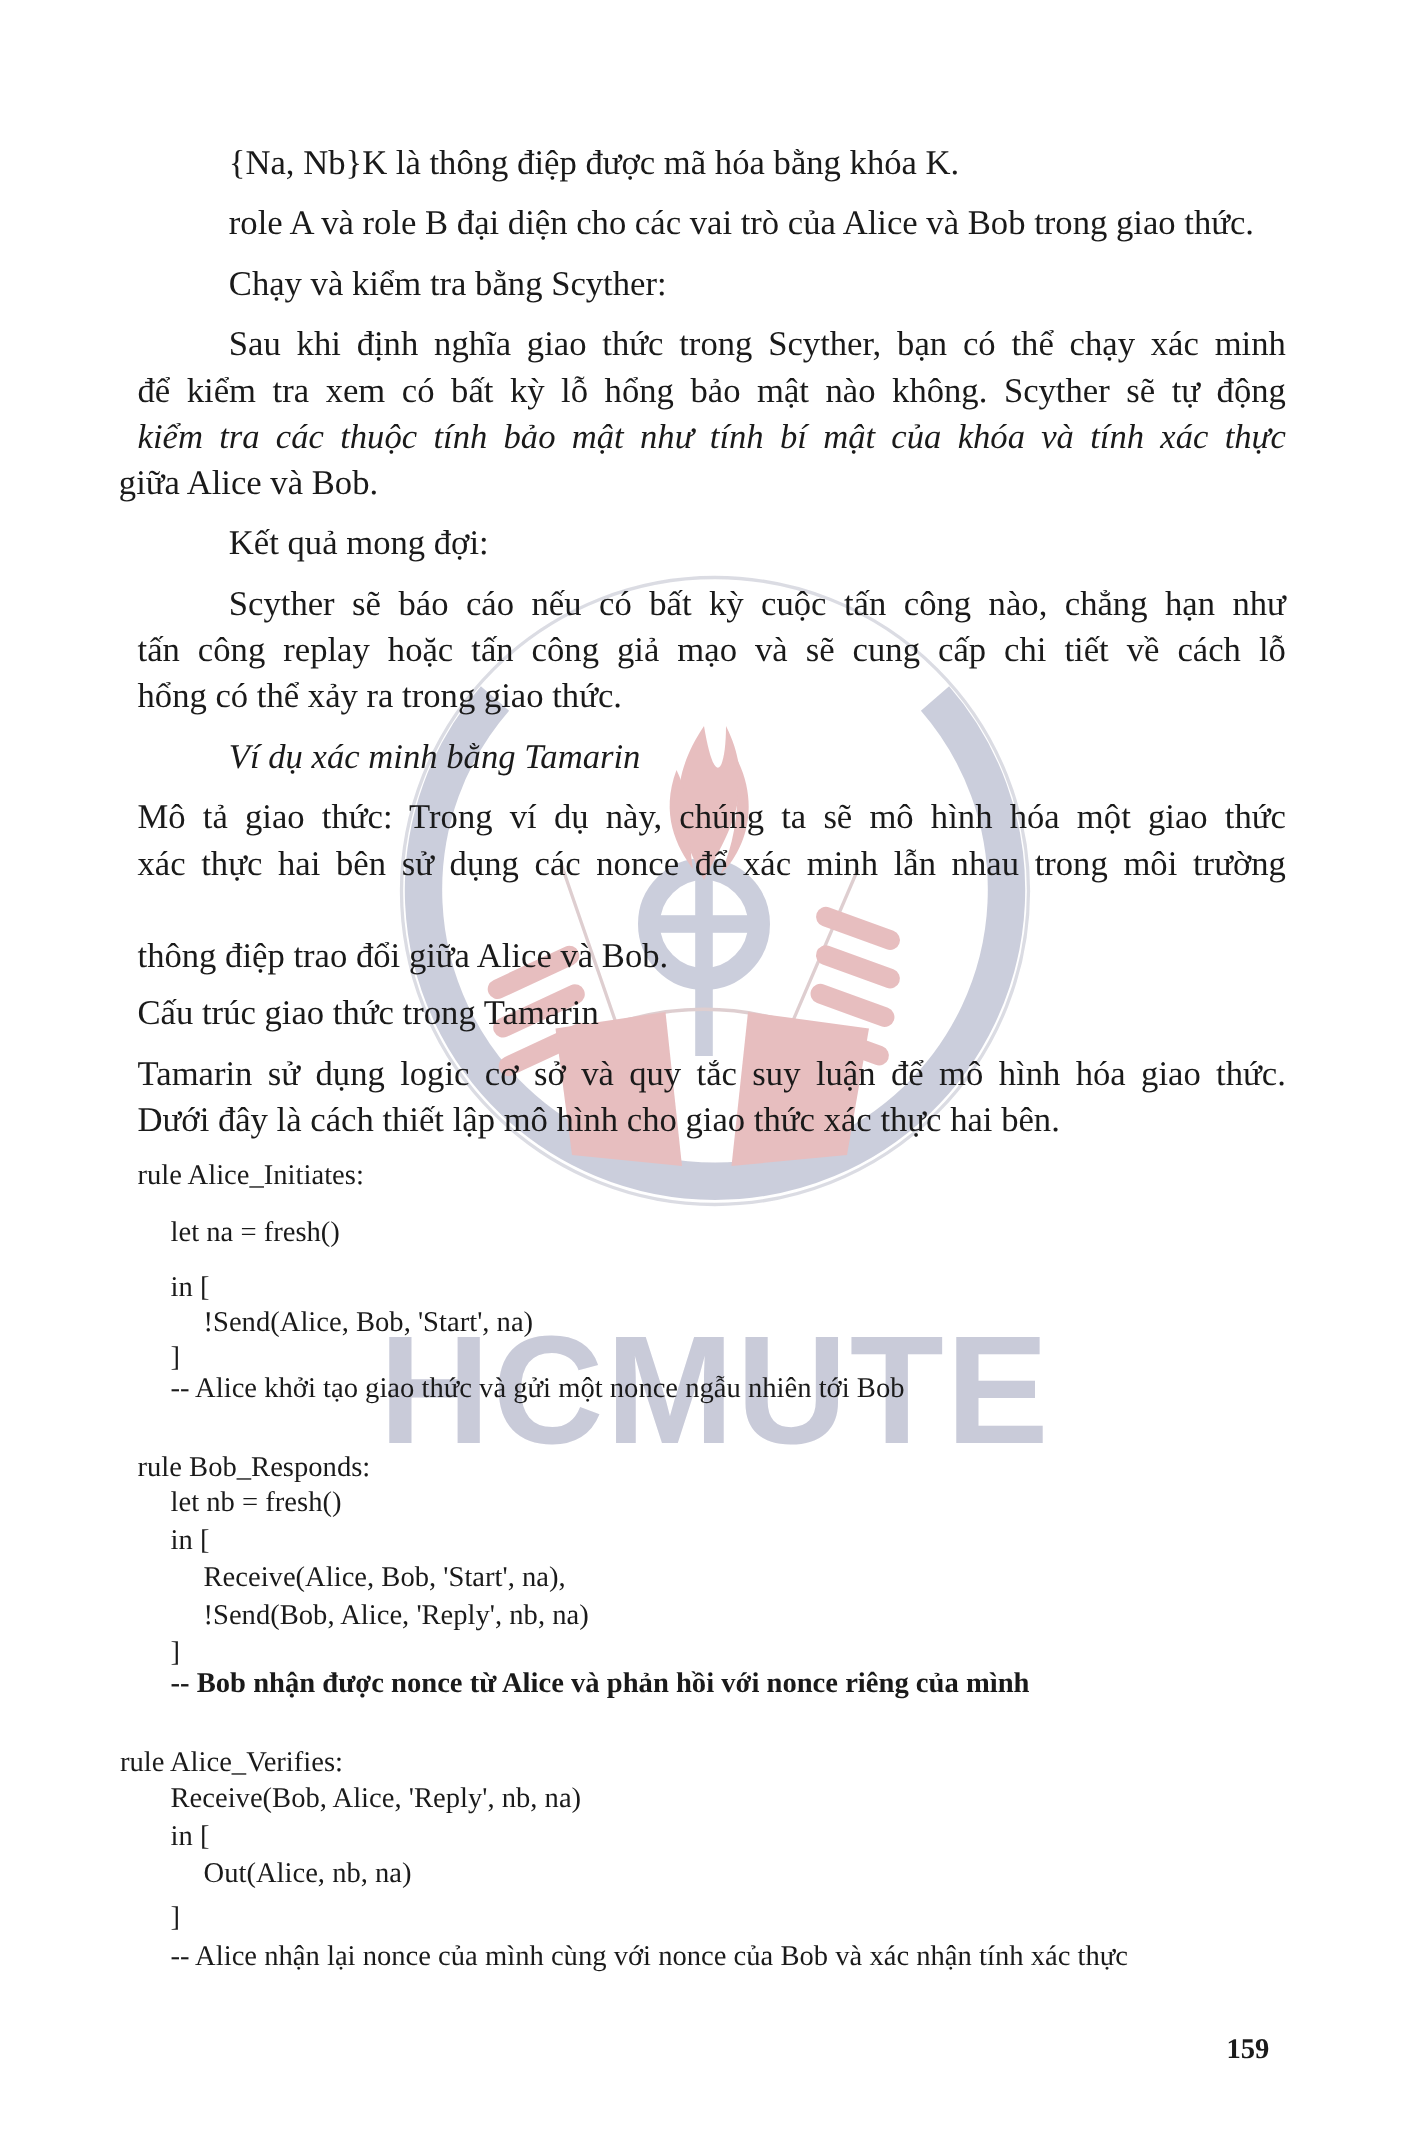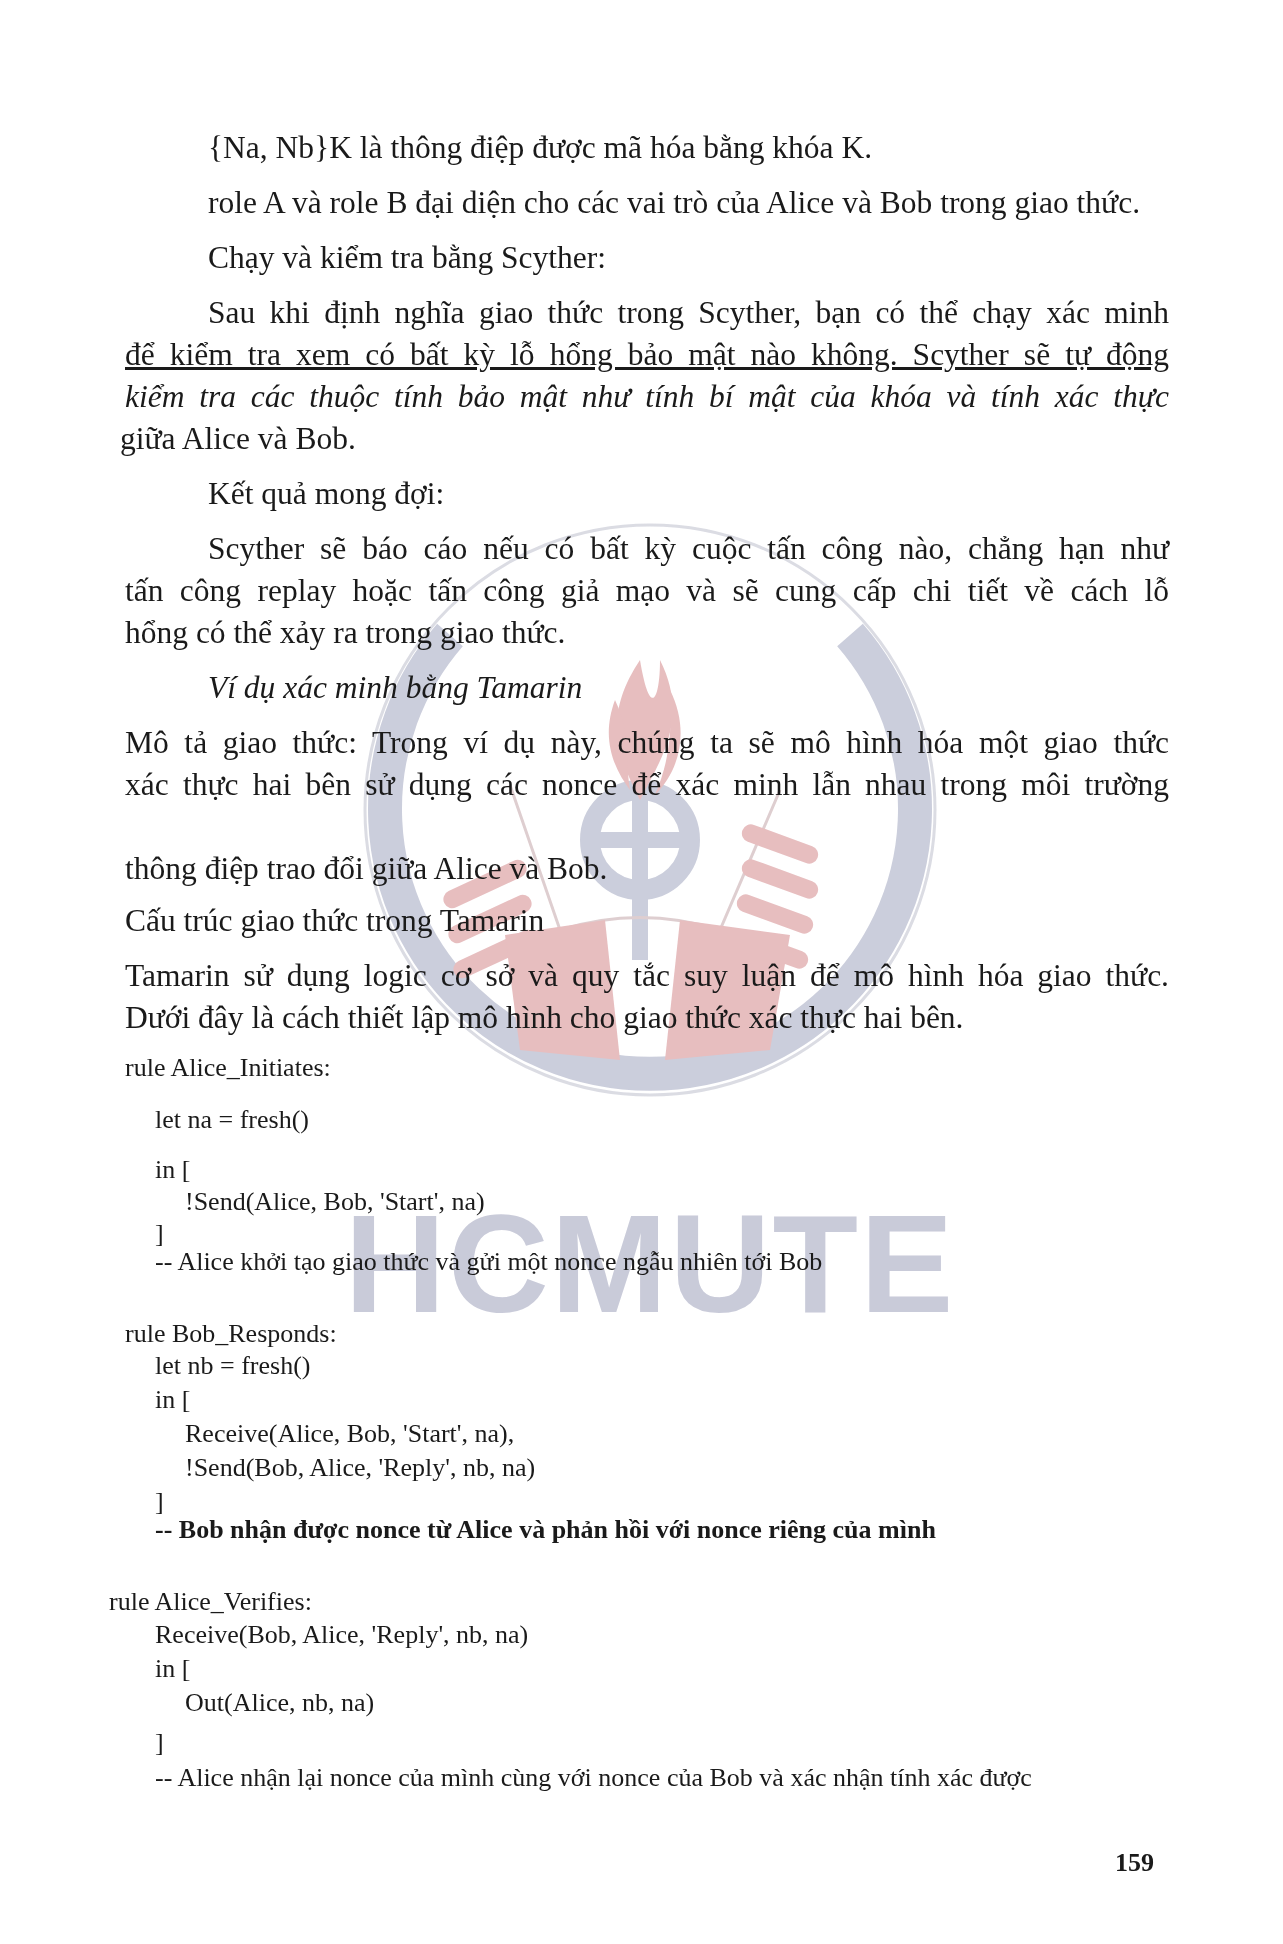--- a/index.html
+++ b/index.html
@@ -58,23 +58,23 @@
     </g>
   </svg>
 
   <div class="content">
 
     <div class="line" style="left:208px; top:128px;">{Na, Nb}K là thông điệp được mã hóa bằng khóa K.</div>
     <div class="line" style="left:208px; top:183px;">role A và role B đại diện cho các vai trò của Alice và Bob trong giao thức.</div>
     <div class="line" style="left:208px; top:238px;">Chạy và kiểm tra bằng Scyther:</div>
 
     <div class="line" style="left:208px; top:293px; width:961px; text-align:justify; text-align-last:justify;">Sau khi định nghĩa giao thức trong Scyther, bạn có thể chạy xác minh</div>
-    <div class="line just" style="top:335px;text-decoration:underline;">để kiểm tra xem có bất kỳ lỗ hổng bảo mật nào không. Scyther sẽ tự động</div>
+    <div class="line just" style="top:335px;">để kiểm tra xem có bất kỳ lỗ hổng bảo mật nào không. Scyther sẽ tự động</div>
     <div class="line just" style="top:377px;font-style:italic;">kiểm tra các thuộc tính bảo mật như tính bí mật của khóa và tính xác thực</div>
-    <div class="line" style="left:120px; top:419px;">giữa Alice và Bob.</div>
+    <div class="line" style="left:108px; top:419px;">giữa Alice và Bob.</div>
 
     <div class="line" style="left:208px; top:474px;">Kết quả mong đợi:</div>
 
     <div class="line" style="left:208px; top:529px; width:961px; text-align:justify; text-align-last:justify;">Scyther sẽ báo cáo nếu có bất kỳ cuộc tấn công nào, chẳng hạn như</div>
     <div class="line just" style="top:571px;">tấn công replay hoặc tấn công giả mạo và sẽ cung cấp chi tiết về cách lỗ</div>
     <div class="line" style="left:125px; top:613px;">hổng có thể xảy ra trong giao thức.</div>
 
     <div class="line italic" style="left:208px; top:668px;">Ví dụ xác minh bằng Tamarin</div>
 
     <div class="line just" style="top:723px;">Mô tả giao thức: Trong ví dụ này, chúng ta sẽ mô hình hóa một giao thức</div>
@@ -104,18 +104,18 @@
       <div class="line code" style="left:155px; top:1486px;">]</div>
       <div class="line code" style="left:155px; top:1514px;font-weight:bold;">-- Bob nhận được nonce từ Alice và phản hồi với nonce riêng của mình</div>
     </div>
 
     <div>
       <div class="line code" style="left:109px; top:1586px;">rule Alice_Verifies:</div>
       <div class="line code" style="left:155px; top:1619px;">Receive(Bob, Alice, 'Reply', nb, na)</div>
       <div class="line code" style="left:155px; top:1653px;">in [</div>
       <div class="line code" style="left:185px; top:1687px;">Out(Alice, nb, na)</div>
       <div class="line code" style="left:155px; top:1727px;">]</div>
-      <div class="line code" style="left:155px; top:1762px;">-- Alice nhận lại nonce của mình cùng với nonce của Bob và xác nhận tính xác được</div>
+      <div class="line code" style="left:155px; top:1762px;">-- Alice nhận lại nonce của mình cùng với nonce của Bob và xác nhận tính xác thực</div>
     </div>
 
     <div class="pagenum">159</div>
   </div>
 </div>
 
 </body></html>

